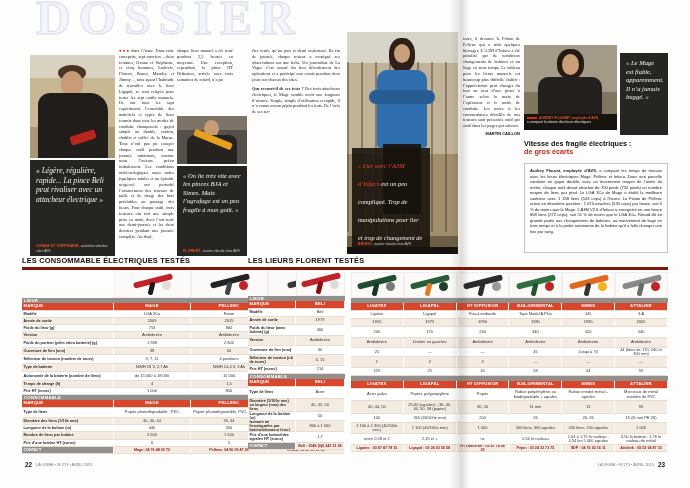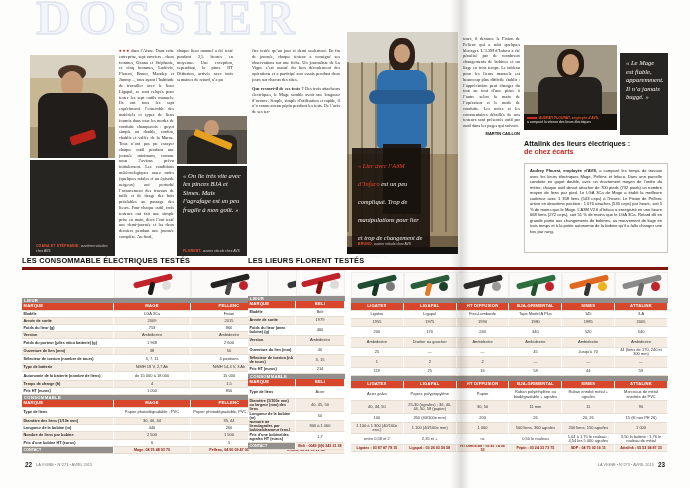--- a/index.html
+++ b/index.html
@@ -128,20 +128,21 @@
 
   <div class="watermark">DOSSIER</div>
 
   <div class="photo photo1">
     <div class="p1-hair"></div>
     <div class="p1-face"></div>
     <div class="p1-body"></div>
     <div class="p1-tool"></div>
   </div>
   <div class="quote q1">
+    <div class="qtext">« Légère, régulière, rapide... La pince Beli peut rivaliser avec un attacheur électrique »</div>
     <div class="qattr">
       <span class="qname">OXANA ET STÉPHANIE,</span>
       <span>ouvrières viticoles chez AVS</span>
     </div>
   </div>
 
   <div class="col c1">
     <span class="dots">●●●</span><span> dans l’Aisne. Dans cette entreprise, sept ouvriers – deux femmes, Oxana et Stéphanie, et cinq hommes, Ludovic, Florent, Bruno, Mandey et Jimmy –, tous ayant l’habitude de travailler avec le lieur Ligapal, se sont relayés pour tester les sept outils manuels. Ils ont tous les sept expérimenté l’ensemble des matériels et types de liens fournis dans tous les modes de conduite champenois : guyot simple ou double, cordon, chablis et vallée de la Marne. Tous n’ont pas pu essayer chaque outil pendant une journée minimum, comme nous l’avions prévu initialement. Les conditions météorologiques assez rudes (quelques rafales et un épisode neigeux) ont perturbé l’avancement des travaux de taille et de tirage des bois préalables au passage des lieurs. Pour chaque outil, trois testeurs ont fait une simple prise en main, deux l’ont testé une demi-journée et les deux derniers pendant une journée complète. Au final,</span>
   </div>
   <div class="col c2">chaque lieur manuel a été testé pendant 2,5 heures en moyenne. Une exception, cependant, la pince HT Diffusion, arrivée avec trois semaines de retard, n’a pu</div>
@@ -193,22 +194,22 @@
     <div class="p4cap">
       <span class="captick"></span><span class="capname">AUDREY FLOURAT, employée d’AVS,</span><br>
       <span>a comparé la vitesse des lieurs électriques</span>
     </div>
   </div>
   <div class="quote q4">
     <div class="qtext">« Le Mage est fiable, apparemment. Il n’a jamais buggé. »</div>
   </div>
 
   <div class="speedtitle">
-    <span class="st1">Attalink des lieurs électriques :</span>
-    <span class="st2">de chez écarts</span>
+    <span class="st1">Vitesse des fragile électriques :</span>
+    <span class="st2">de gros écarts</span>
   </div>
   <div class="speedbox">
     <span class="sb-lead">Audrey Flourat, employée d’AVS, </span><span>a comparé les temps de travaux avec les lieurs électriques Mage, Pellenc et Infaco. Dans une parcelle conduite en guyot double, avec un écartement moyen de l’ordre du mètre, chaque outil devait attacher de 700 pieds (732 pieds) un nombre moyen de liens par pied. Le LGA 3Ca de Mage a établi la meilleure cadence avec 1 358 liens (543 ceps) à l’heure. Le Fixion de Pellenc arrive en deuxième position : 1 070 attaches (535 ceps) par heure, soit 5 % de moins que le Mage. L’A3M V2.6 d’Infaco a enregistré en une heure 668 liens (272 ceps), soit 51 % de moins que le LGA 3Ca. Retard dû en grande partie aux changements de bobines, au mouvement de liage en trois temps et à la petite autonomie de la bobine qu’il a fallu changer une fois par rang.</span>
   </div>
 
   <div class="sec-title t-e">LES CONSOMMABLE ÉLECTRIQUES TESTÉS</div>
   <div class="rule r-e"></div>
   <div class="photorow pr-e">
     <div class="spacer"></div>
     <div class="pcell">

